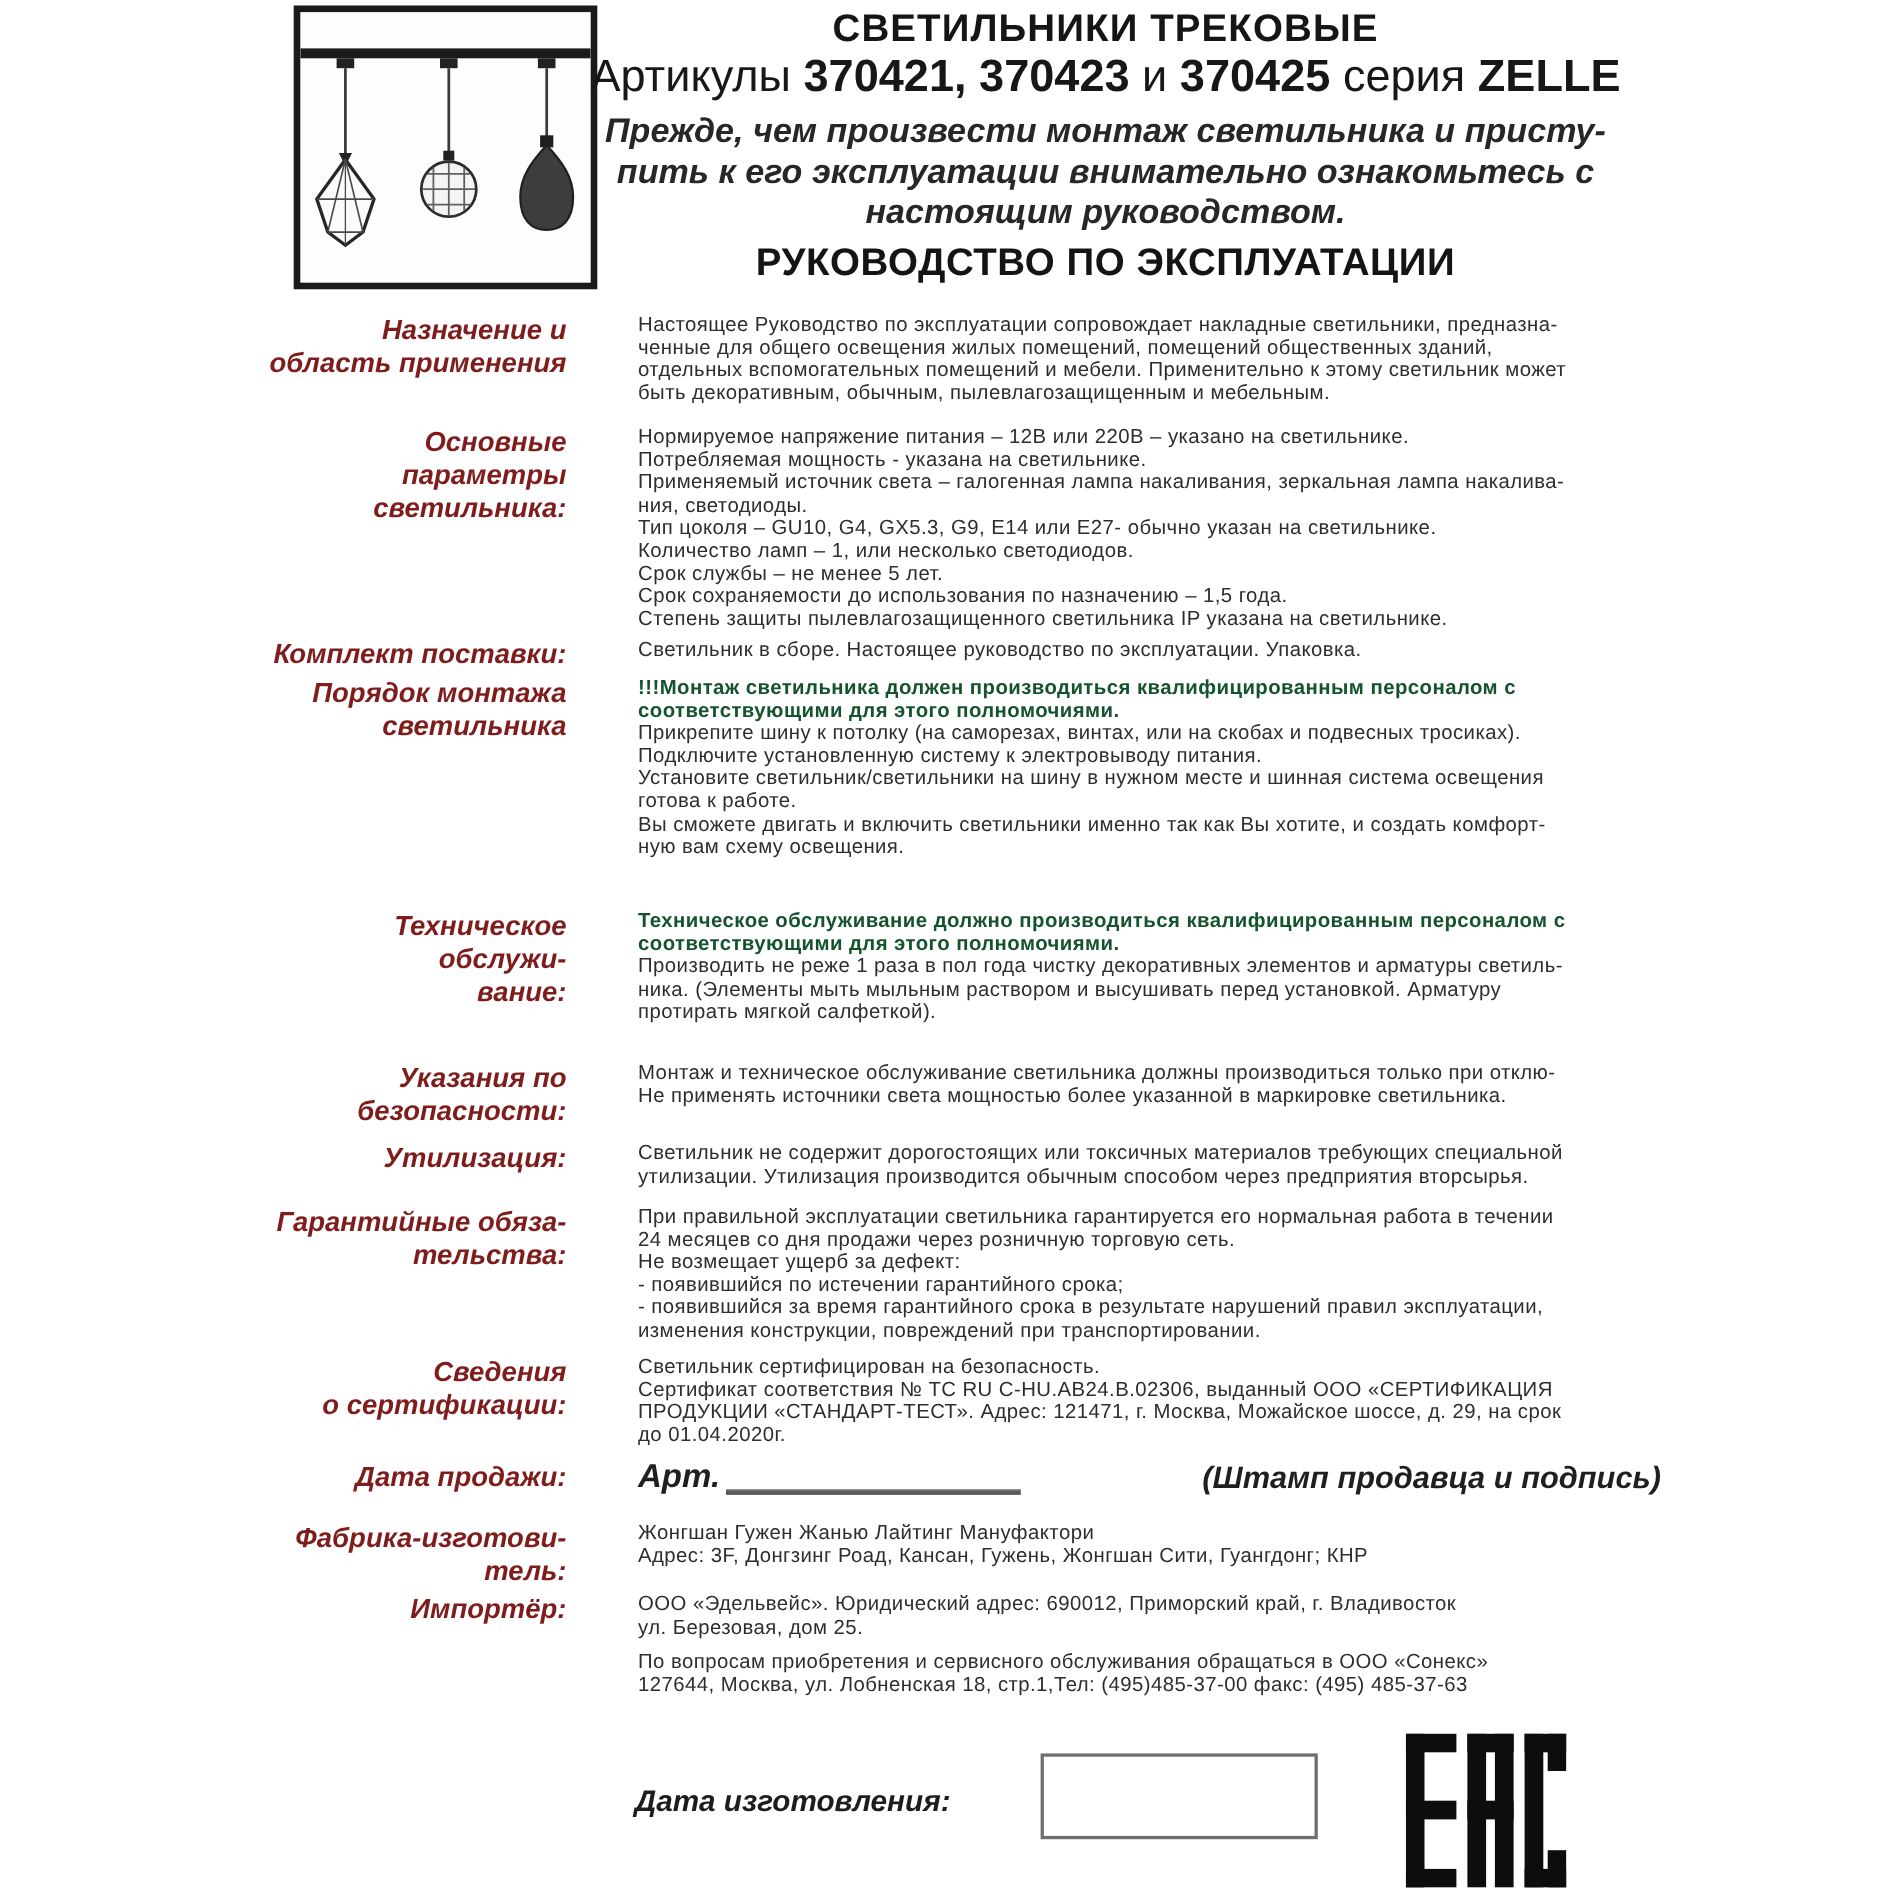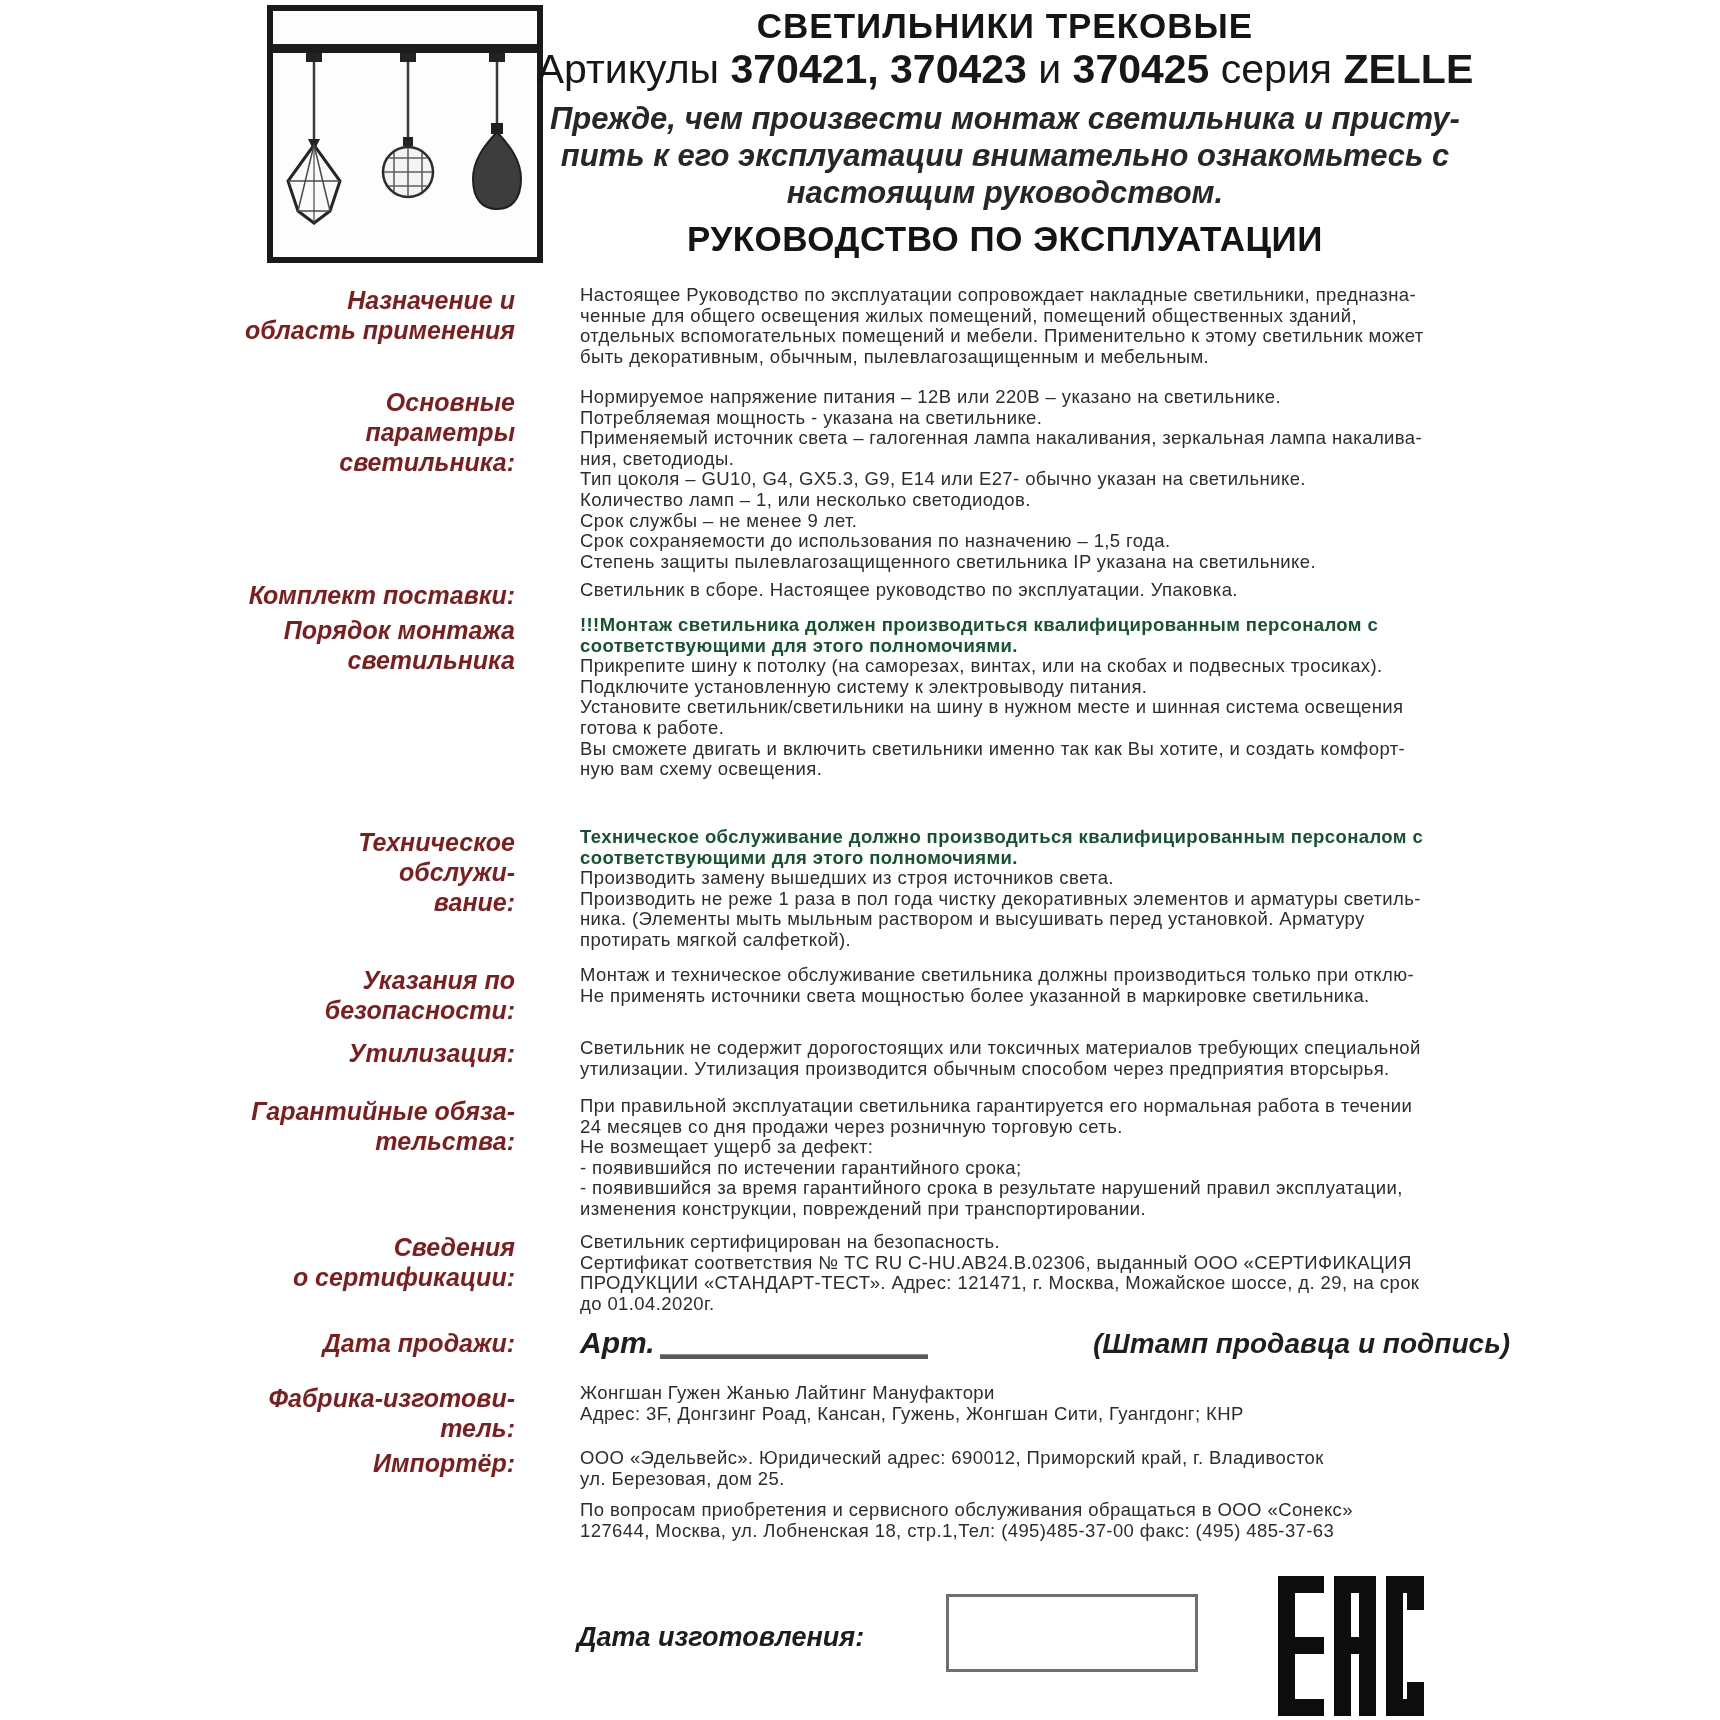--- a/index.html
+++ b/index.html
@@ -105,21 +105,21 @@
           <div>Основные параметры</div>
           <div>светильника:</div>
         </div>
         <div class="sec-body">
           <div class="bline">Нормируемое напряжение питания – 12В или 220В – указано на светильнике.</div>
           <div class="bline">Потребляемая мощность - указана на светильнике.</div>
           <div class="bline">Применяемый источник света – галогенная лампа накаливания, зеркальная лампа накалива-</div>
           <div class="bline">ния, светодиоды.</div>
           <div class="bline">Тип цоколя – GU10, G4, GX5.3, G9, E14 или Е27- обычно указан на светильнике.</div>
           <div class="bline">Количество ламп – 1, или несколько светодиодов.</div>
-          <div class="bline">Срок службы – не менее 9 лет.</div>
+          <div class="bline">Срок службы – не менее 5 лет.</div>
           <div class="bline">Срок сохраняемости до использования по назначению – 1,5 года.</div>
           <div class="bline">Степень защиты пылевлагозащищенного светильника IP указана на светильнике.</div>
         </div>
       </div>
       <div class="section" style="top: 580px;">
         <div class="sec-label">
           <div>Комплект поставки:</div>
         </div>
         <div class="sec-body">
           <div class="bline">Светильник в сборе. Настоящее руководство по эксплуатации. Упаковка.</div>
@@ -142,21 +142,20 @@
         </div>
       </div>
       <div class="section" style="top: 827px;">
         <div class="sec-label">
           <div>Техническое обслужи-</div>
           <div>вание:</div>
         </div>
         <div class="sec-body">
           <div class="bline bold">Техническое обслуживание должно производиться квалифицированным персоналом с</div>
           <div class="bline bold">соответствующими для этого полномочиями.</div>
-          <div class="bline">Производить замену вышедших из строя источников света.</div>
           <div class="bline">Производить не реже 1 раза в пол года чистку декоративных элементов и арматуры светиль-</div>
           <div class="bline">ника. (Элементы мыть мыльным раствором и высушивать перед установкой. Арматуру</div>
           <div class="bline">протирать мягкой салфеткой).</div>
         </div>
       </div>
       <div class="section" style="top: 965px;">
         <div class="sec-label">
           <div>Указания по</div>
           <div>безопасности:</div>
         </div>

